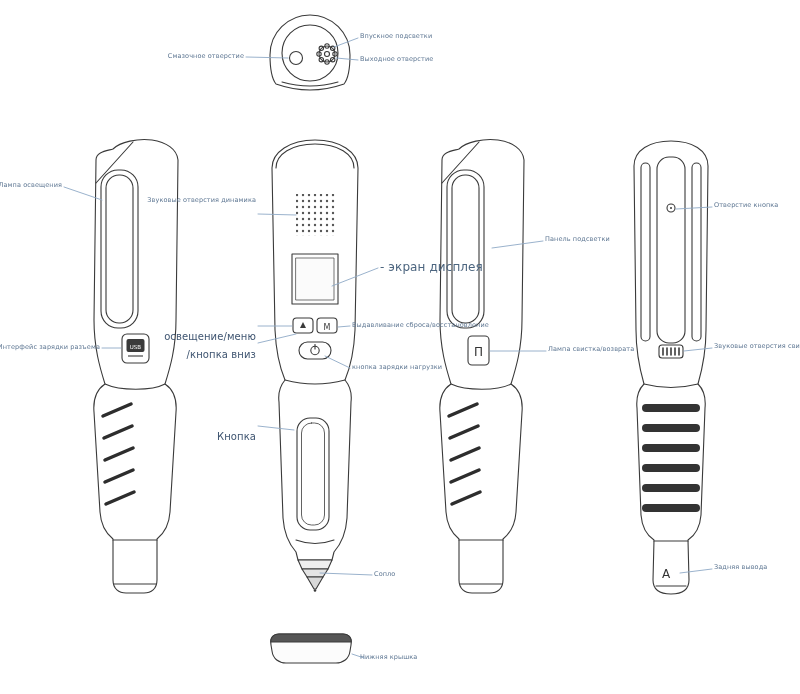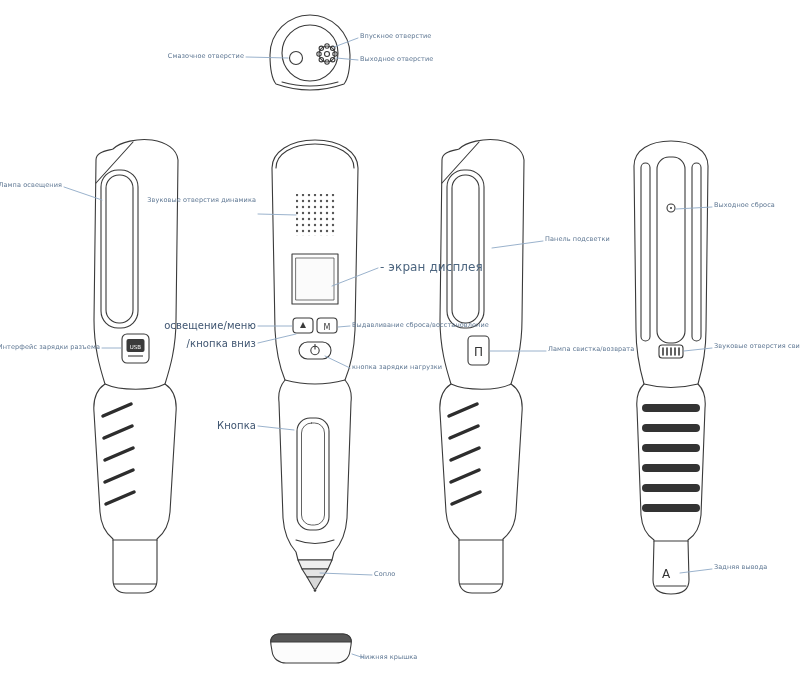--- a/index.html
+++ b/index.html
@@ -6,21 +6,21 @@
   .stage{
     position:relative;width:800px;height:694px;background:#ffffff;
     overflow:hidden;font-family:"DejaVu Sans",sans-serif;
   }
   .stage svg{position:absolute;left:0;top:0;}
   .lbl{
     position:absolute;font-size:6.5px;line-height:1.1;color:#5d7692;
     white-space:nowrap;letter-spacing:.1px;
   }
   .lbl-md{font-size:12px;color:#4c657f;}
-  .lbl-lg{font-size:10px;color:#3e5470;}
+  .lbl-lg{font-size:10px;color:#3e5470;margin-top:11px;}
   .ra{transform:translate(-100%,-50%);}
   .la{transform:translate(0,-50%);}
 </style>
 </head>
 <body>
 
 <div class="stage">
 
   <svg width="800" height="694" viewBox="0 0 800 694">
     <defs>
@@ -188,36 +188,36 @@
       <path d="M543,241 L492,248"></path>
       <path d="M546,351 L490,351"></path>
       <path d="M712,207 L676,209"></path>
       <path d="M712,348 L684,351"></path>
       <path d="M712,569 L680,573"></path>
       <path d="M364,658 L352,654"></path>
     </g>
   </svg>
 
   <div class="lbl ra" style="left:244px;top:57px">Смазочное отверстие</div>
-  <div class="lbl la" style="left:360px;top:37px">Впускное отверстие</div>
+  <div class="lbl la" style="left:360px;top:37px">Впускное подсветки</div>
   <div class="lbl la" style="left:360px;top:60px">Выходное отверстие</div>
 
   <div class="lbl ra" style="left:62px;top:186px">Лампа освещения</div>
   <div class="lbl ra" style="left:100px;top:348px">Интерфейс зарядки разъема</div>
 
   <div class="lbl ra" style="left:256px;top:201px">Звуковые отверстия динамика</div>
   <div class="lbl lbl-md la" style="left:380px;top:268px">- экран дисплея</div>
   <div class="lbl lbl-lg ra" style="left:256px;top:325px">освещение/меню</div>
   <div class="lbl lbl-lg ra" style="left:256px;top:343px">/кнопка вниз</div>
   <div class="lbl la" style="left:352px;top:326px">Выдавливание сброса/восстановление</div>
   <div class="lbl la" style="left:352px;top:368px">кнопка зарядки нагрузки</div>
   <div class="lbl lbl-lg ra" style="left:256px;top:425px">Кнопка</div>
   <div class="lbl la" style="left:374px;top:575px">Сопло</div>
 
   <div class="lbl la" style="left:545px;top:240px">Панель подсветки</div>
   <div class="lbl la" style="left:548px;top:350px">Лампа свистка/возврата</div>
 
-  <div class="lbl la" style="left:714px;top:206px">Выходное сброса</div>
+  <div class="lbl la" style="left:714px;top:206px">Отверстие кнопка</div>
   <div class="lbl la" style="left:714px;top:347px">Звуковые отверстия свистка</div>
   <div class="lbl la" style="left:714px;top:568px">Задняя вывода</div>
 
   <div class="lbl la" style="left:360px;top:658px">Нижняя крышка</div>
 </div>
 
 </body></html>

